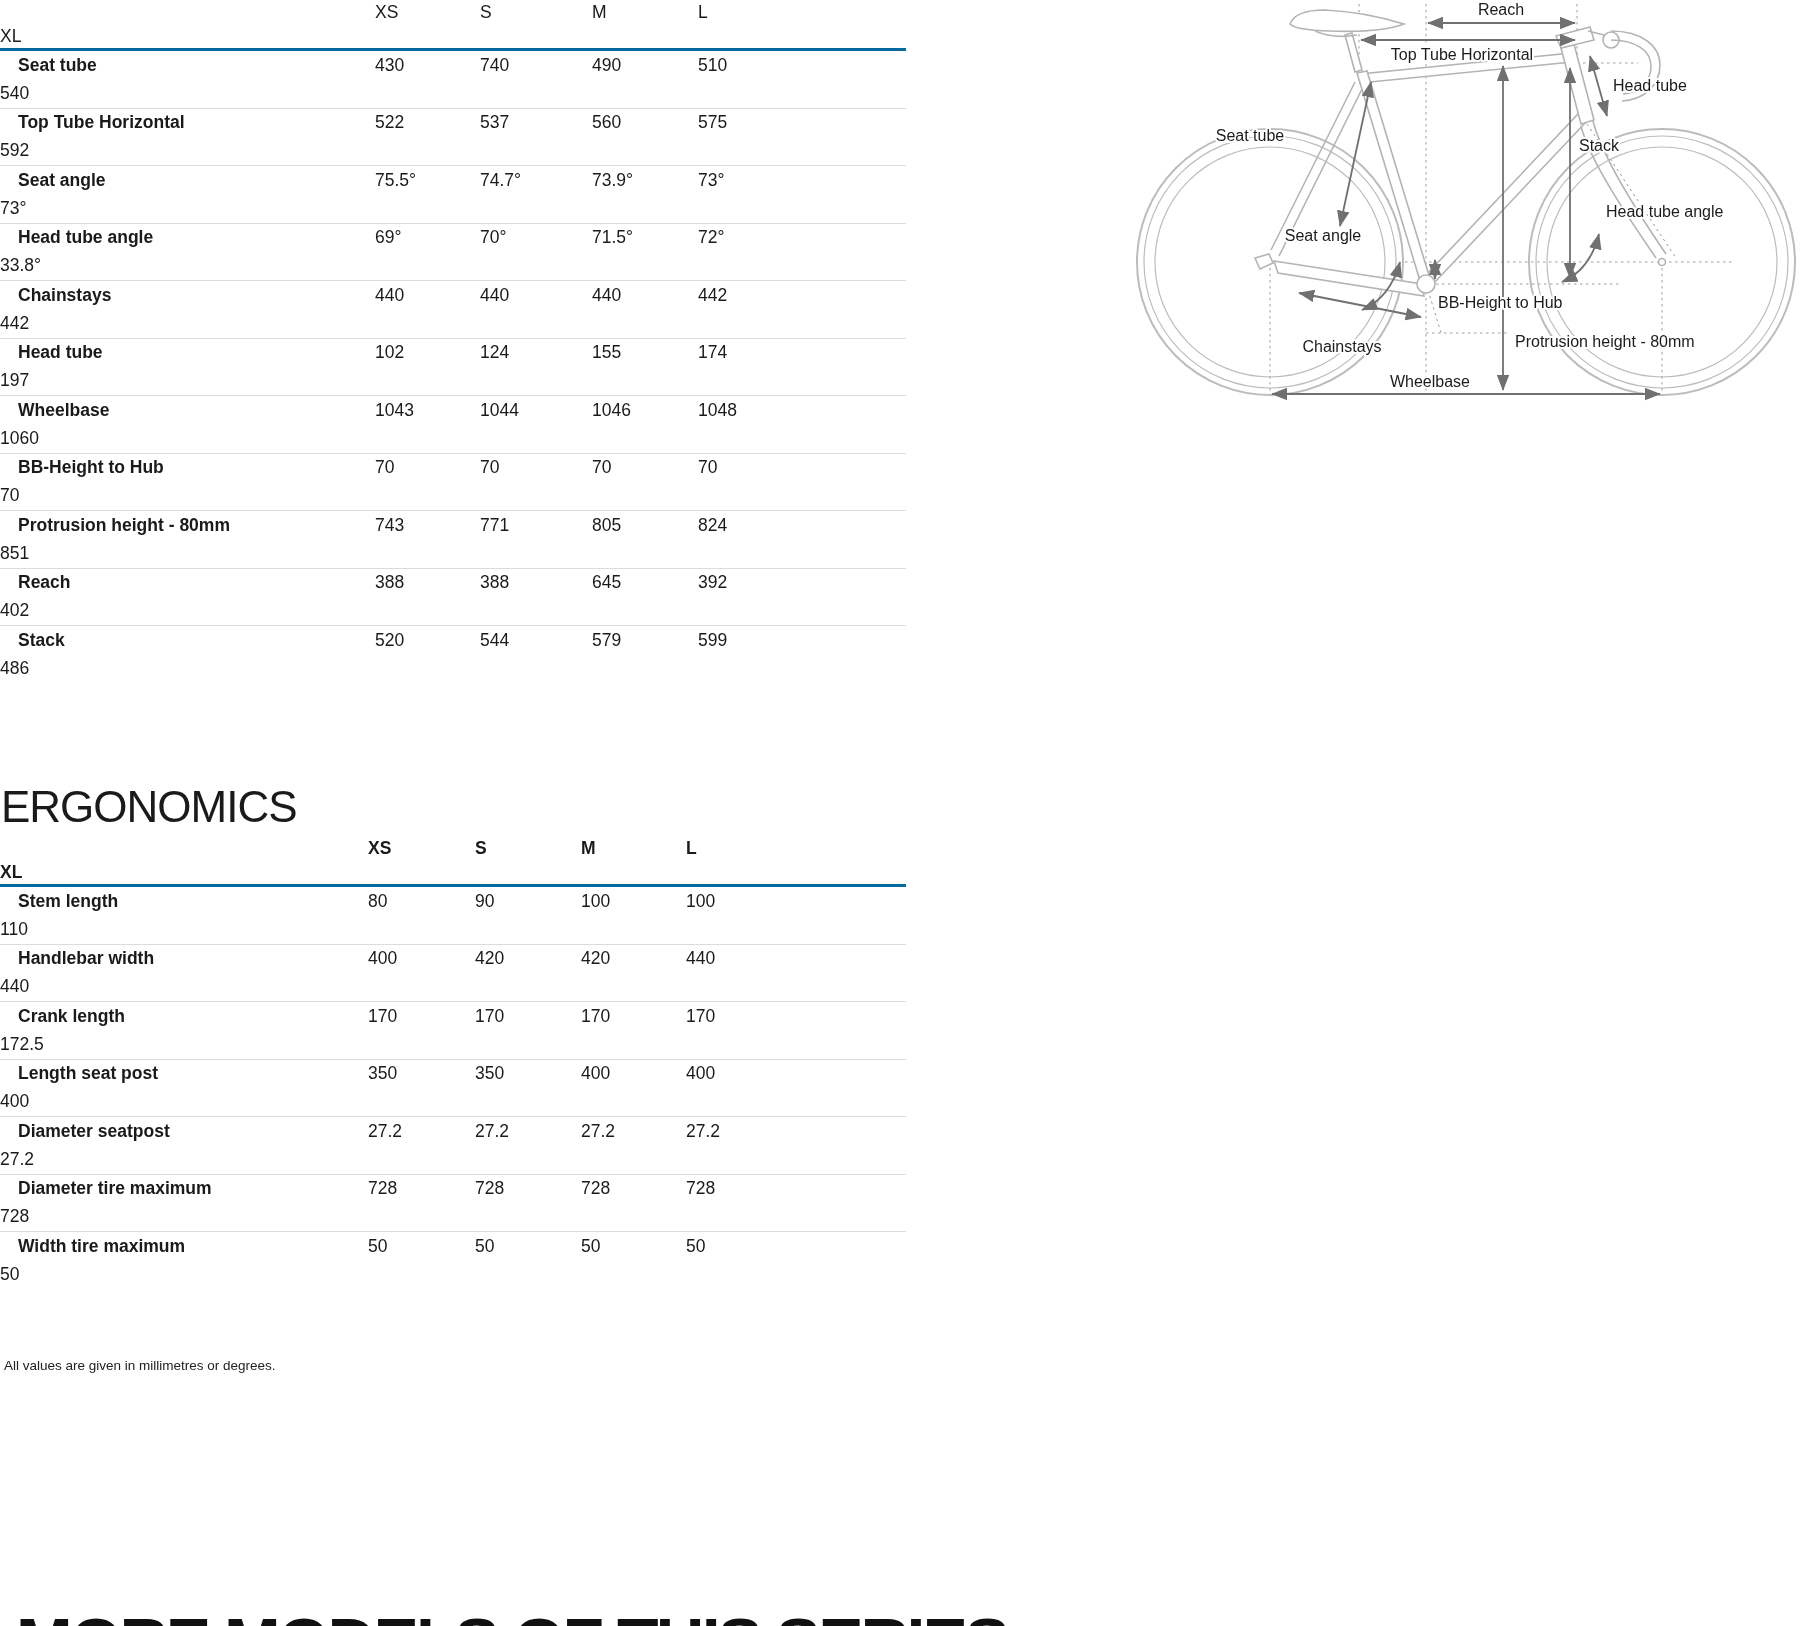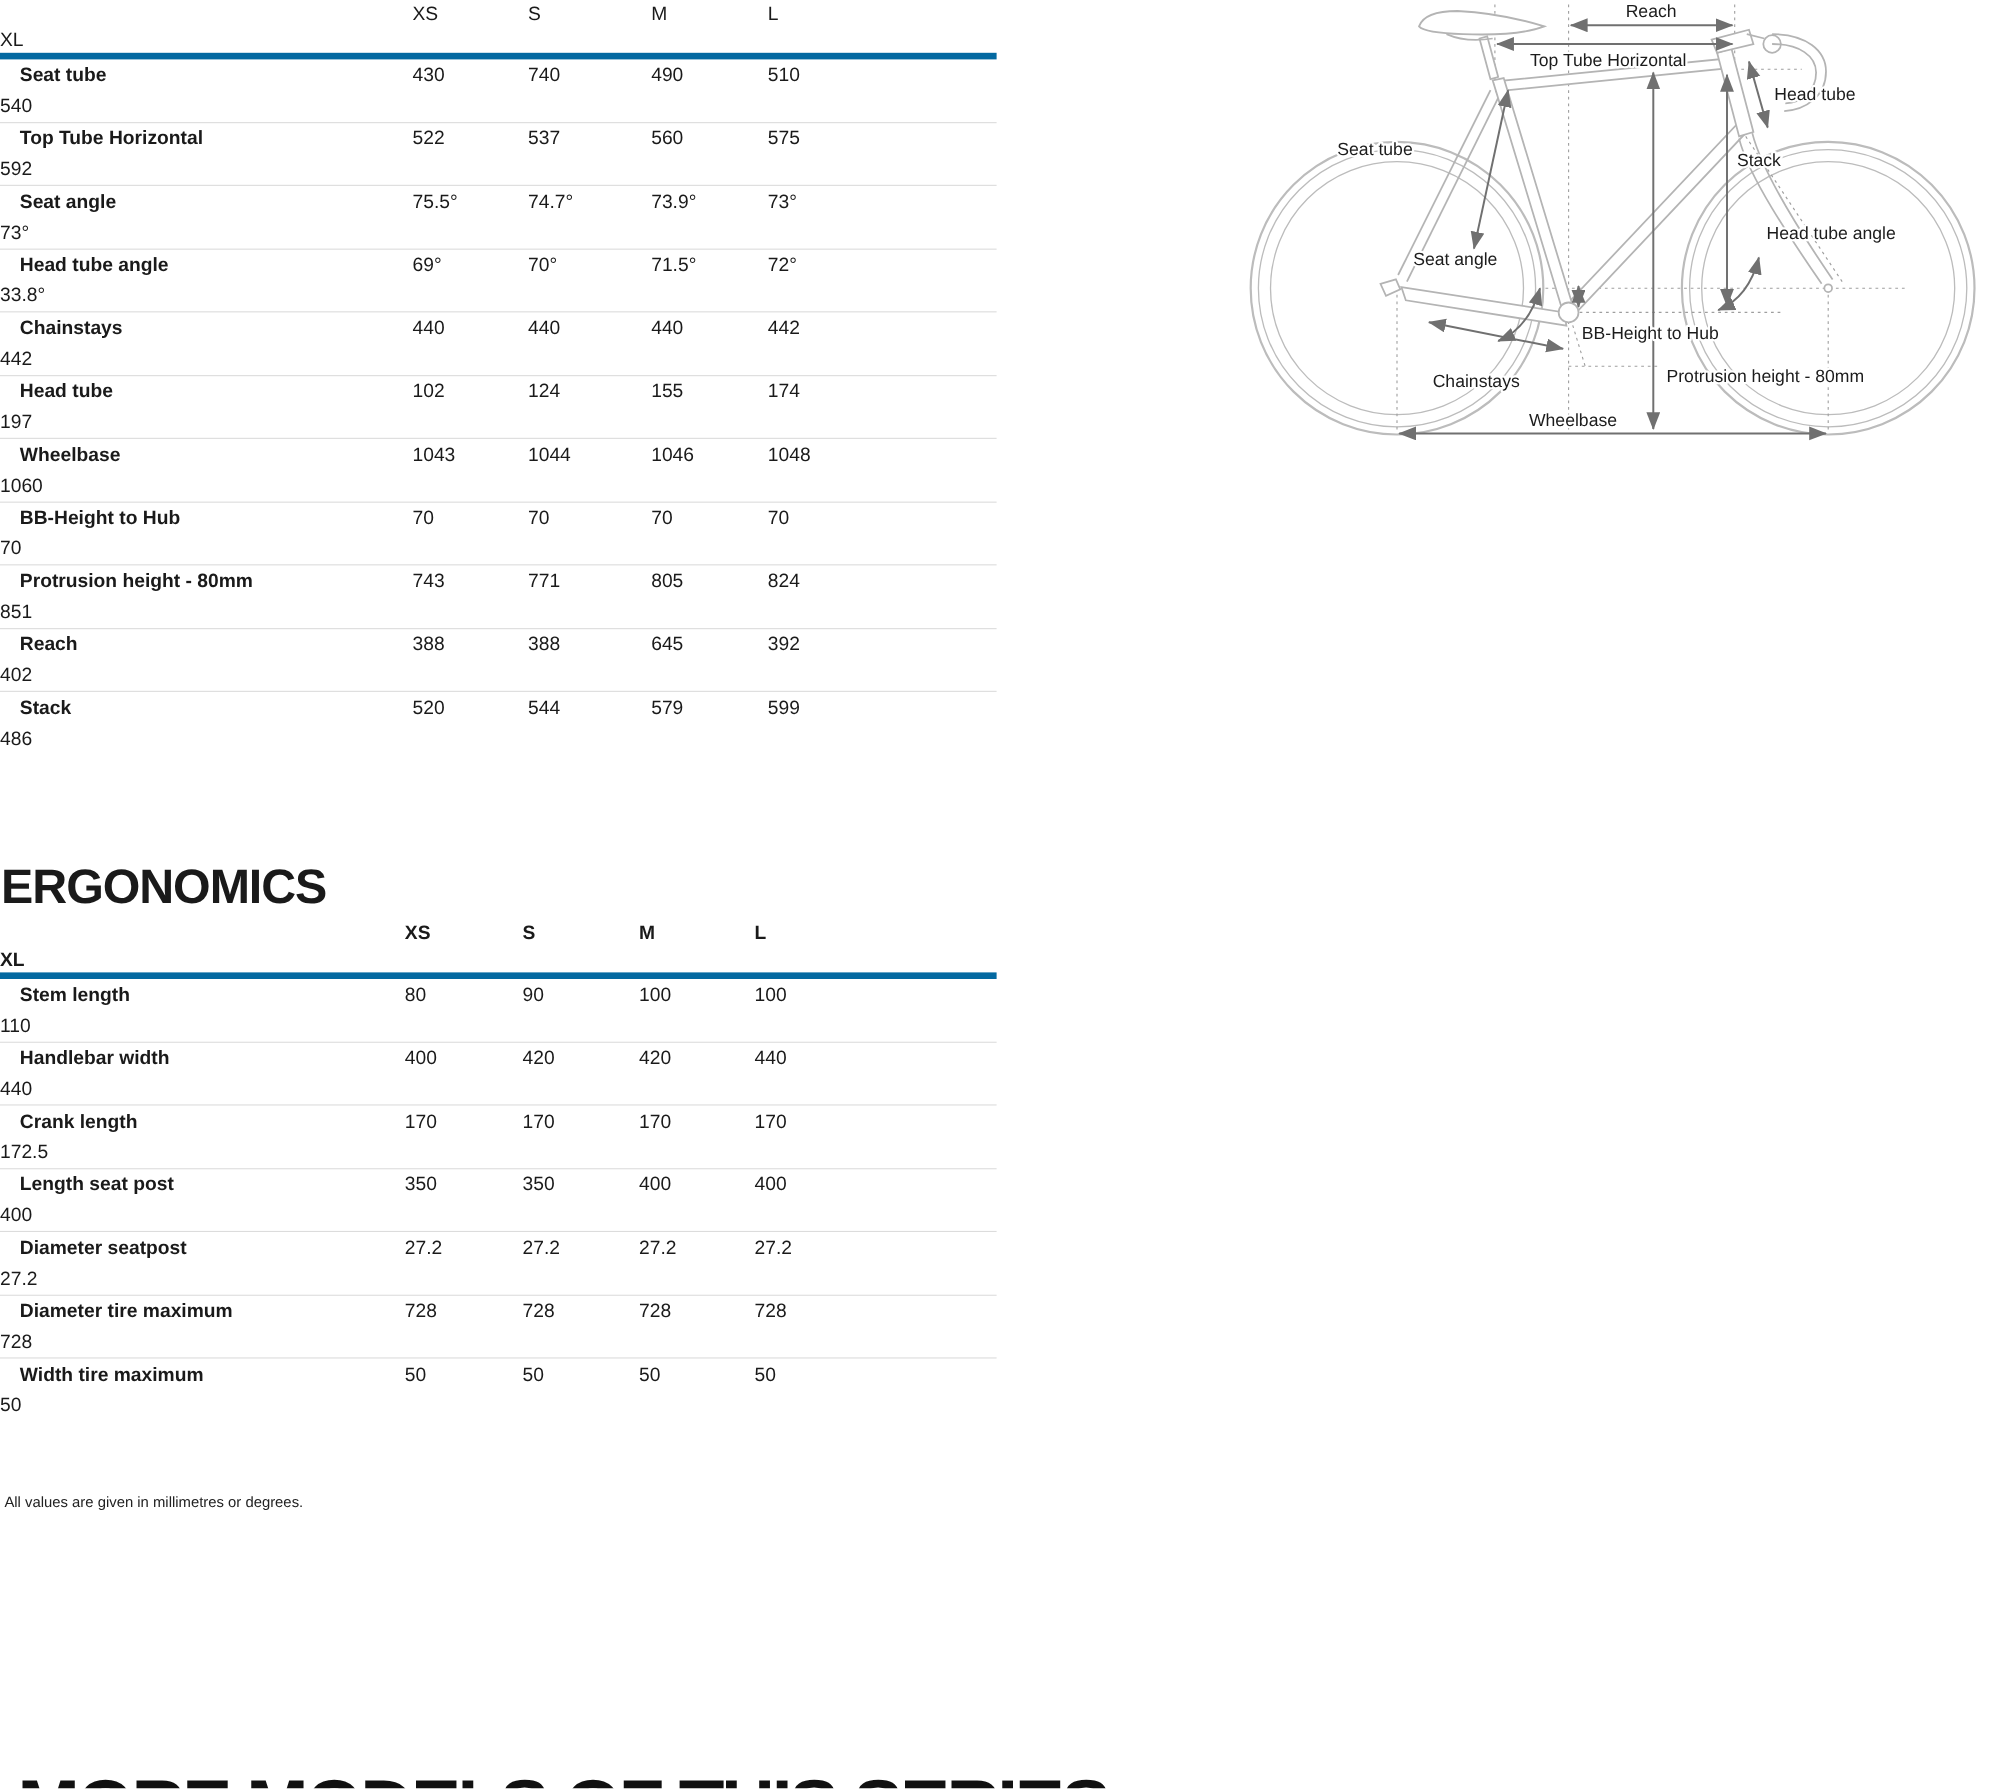--- a/index.html
+++ b/index.html
@@ -3,29 +3,29 @@
 <meta charset="utf-8">
 <style>
   html,body{margin:0;padding:0;background:#fff;}
   .page{position:relative;width:1812px;height:1626px;background:#fff;overflow:hidden;
         font-family:"Liberation Sans",sans-serif;color:#1a1a1a;}
   
   .tbl{position:absolute;left:0;width:906px;font-size:17.5px;}
   .tbl1{--cols:375px 105px 112px 106px 110px;top:0;}
   .tbl2{--cols:368px 107px 106px 105px 106px;top:836px;}
   .thead{display:grid;grid-template-columns:var(--cols);height:48px;align-items:center;
-         border-bottom:6px solid #0369a1;}
+         border-bottom:3px solid #0369a1;}
   .tbl2 .thead{font-weight:bold;}
   .trow{display:grid;grid-template-columns:var(--cols);height:56.5px;align-items:center;
         border-bottom:1px solid #dcdcdc;}
   .trow:last-child{border-bottom:none;}
   .tlabel{font-weight:bold;padding-left:18px;white-space:nowrap;}
   .tval{white-space:nowrap;}
   
-  .ergo-h{position:absolute;left:1px;top:748px;font-size:44px;font-weight:700;
+  .ergo-h{position:absolute;left:1px;top:748px;font-size:44px;font-weight:400;
           letter-spacing:-1px;line-height:1;white-space:nowrap;}
   .footnote{position:absolute;left:4px;top:1344px;font-size:13.5px;color:#222;}
   .more-h{position:absolute;left:16px;top:1562px;font-size:68px;font-weight:800;
           letter-spacing:-3px;line-height:1;white-space:nowrap;color:#111;}
   
   .bike-svg{position:absolute;left:1090px;top:0;width:722px;height:410px;}
   .bike-svg .frame{fill:#fff;stroke:#b4b4b4;stroke-width:1.6;}
   .bike-svg .thin{fill:none;stroke:#b4b4b4;stroke-width:1.6;}
   .bike-svg .wheel{fill:none;stroke:#bcbcbc;}
   .bike-svg .dash{fill:none;stroke:#9e9e9e;stroke-width:1;stroke-dasharray:2.5 3.5;}

